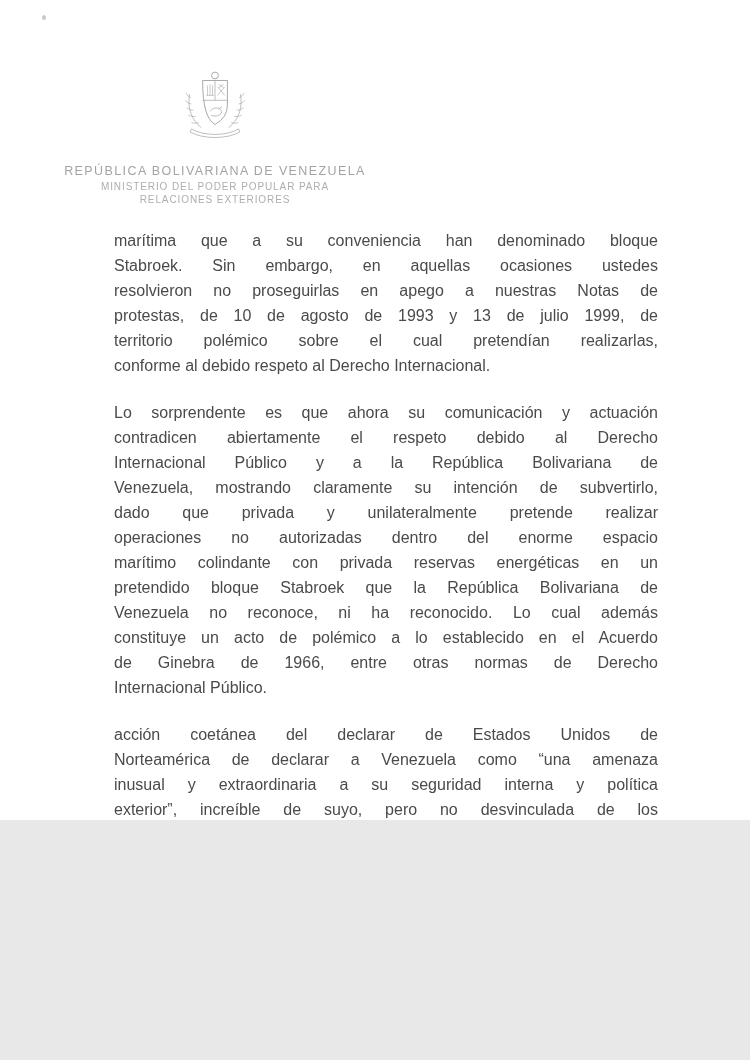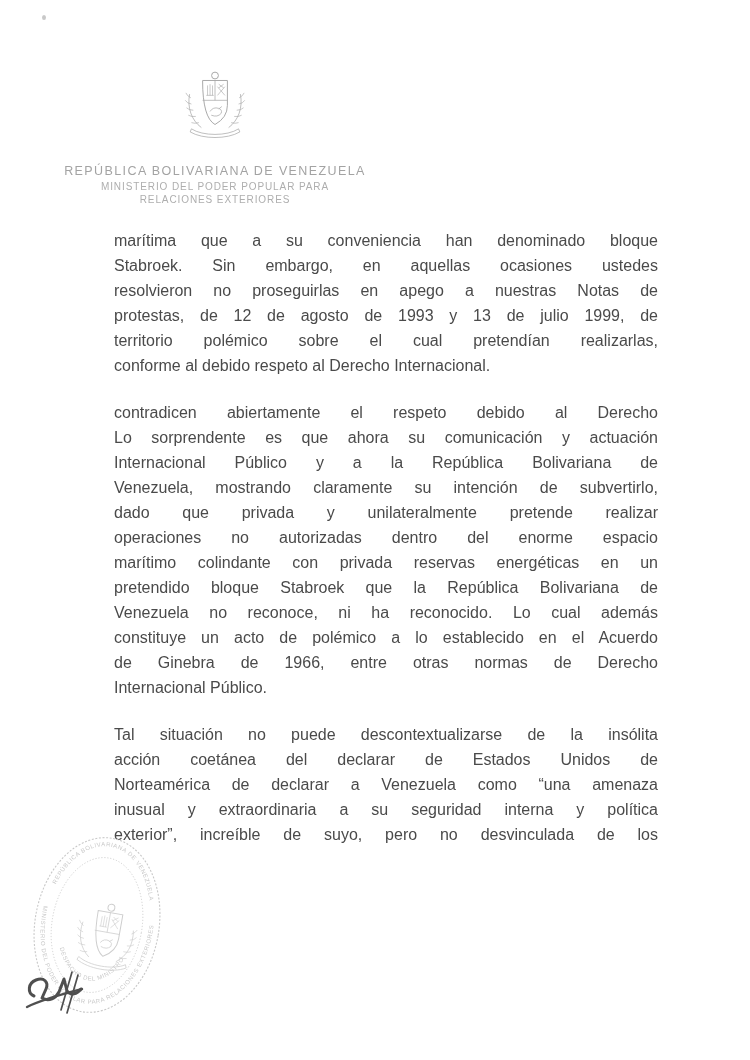--- a/index.html
+++ b/index.html
@@ -1,18 +1,18 @@
 <!DOCTYPE html>
 <html style="--page-bg: #ffffff; --body-text: #4a4a4a; --letterhead-text: #a3a3a3; --letterhead-text2: #aeaeae; --letterhead-arms: #a8a8a8; --stamp-ink: #c9c9c9; --signature-ink: #3d3d3d; --speck: #9a9a9a;"><head>
 <meta charset="utf-8">
 <style>
   html,body{margin:0;padding:0;background:#e8e8e8;}
   .page{
     position:relative;
-    width:750px;height:1060px;
+    width:750px;height:820px;
     background:var(--page-bg,#ffffff);
     margin:0 auto;
     overflow:hidden;
     font-family:"Liberation Sans","DejaVu Sans",sans-serif;
   }
   
   .speck{
     position:absolute;left:42px;top:15px;width:4px;height:5px;
     background:var(--speck,#9a9a9a);border-radius:50%;opacity:.55;
   }
@@ -98,40 +98,39 @@
     <div class="lh-country">REPÚBLICA BOLIVARIANA DE VENEZUELA</div>
     <div class="lh-ministry">MINISTERIO DEL PODER POPULAR PARA</div>
     <div class="lh-ministry">RELACIONES EXTERIORES</div>
   </div>
 
   <div class="doc-body">
       <div class="para">
         <div class="line">marítima que a su conveniencia han denominado bloque</div>
         <div class="line">Stabroek. Sin embargo, en aquellas ocasiones ustedes</div>
         <div class="line">resolvieron no proseguirlas en apego a nuestras Notas de</div>
-        <div class="line">protestas, de 12 de agosto de 1993 y 13 de julio 1999, de</div>
+        <div class="line">protestas, de 10 de agosto de 1993 y 13 de julio 1999, de</div>
         <div class="line">territorio polémico sobre el cual pretendían realizarlas,</div>
         <div class="line flush-left">conforme al debido respeto al Derecho Internacional.</div>
       </div>
       <div class="para">
+        <div class="line">Lo sorprendente es que ahora su comunicación y actuación</div>
         <div class="line">contradicen abiertamente el respeto debido al Derecho</div>
-        <div class="line">Lo sorprendente es que ahora su comunicación y actuación</div>
         <div class="line">Internacional Público y a la República Bolivariana de</div>
         <div class="line">Venezuela, mostrando claramente su intención de subvertirlo,</div>
         <div class="line">dado que privada y unilateralmente pretende realizar</div>
         <div class="line">operaciones no autorizadas dentro del enorme espacio</div>
         <div class="line">marítimo colindante con privada reservas energéticas en un</div>
         <div class="line">pretendido bloque Stabroek que la República Bolivariana de</div>
         <div class="line">Venezuela no reconoce, ni ha reconocido. Lo cual además</div>
         <div class="line">constituye un acto de polémico a lo establecido en el Acuerdo</div>
         <div class="line">de Ginebra de 1966, entre otras normas de Derecho</div>
         <div class="line flush-left">Internacional Público.</div>
       </div>
       <div class="para">
-        <div class="line">Tal situación no puede descontextualizarse de la insólita</div>
         <div class="line">acción coetánea del declarar de Estados Unidos de</div>
         <div class="line">Norteamérica de declarar a Venezuela como “una amenaza</div>
         <div class="line">inusual y extraordinaria a su seguridad interna y política</div>
         <div class="line">exterior”, increíble de suyo, pero no desvinculada de los</div>
       </div>
     </div>
 
   <svg class="stamp" viewBox="0 0 156 206">
     <g transform="rotate(10 75 99)">
       <ellipse class="ring" cx="75" cy="99" rx="62" ry="88" stroke-width="1.1" stroke-dasharray="2 1.6"></ellipse>

